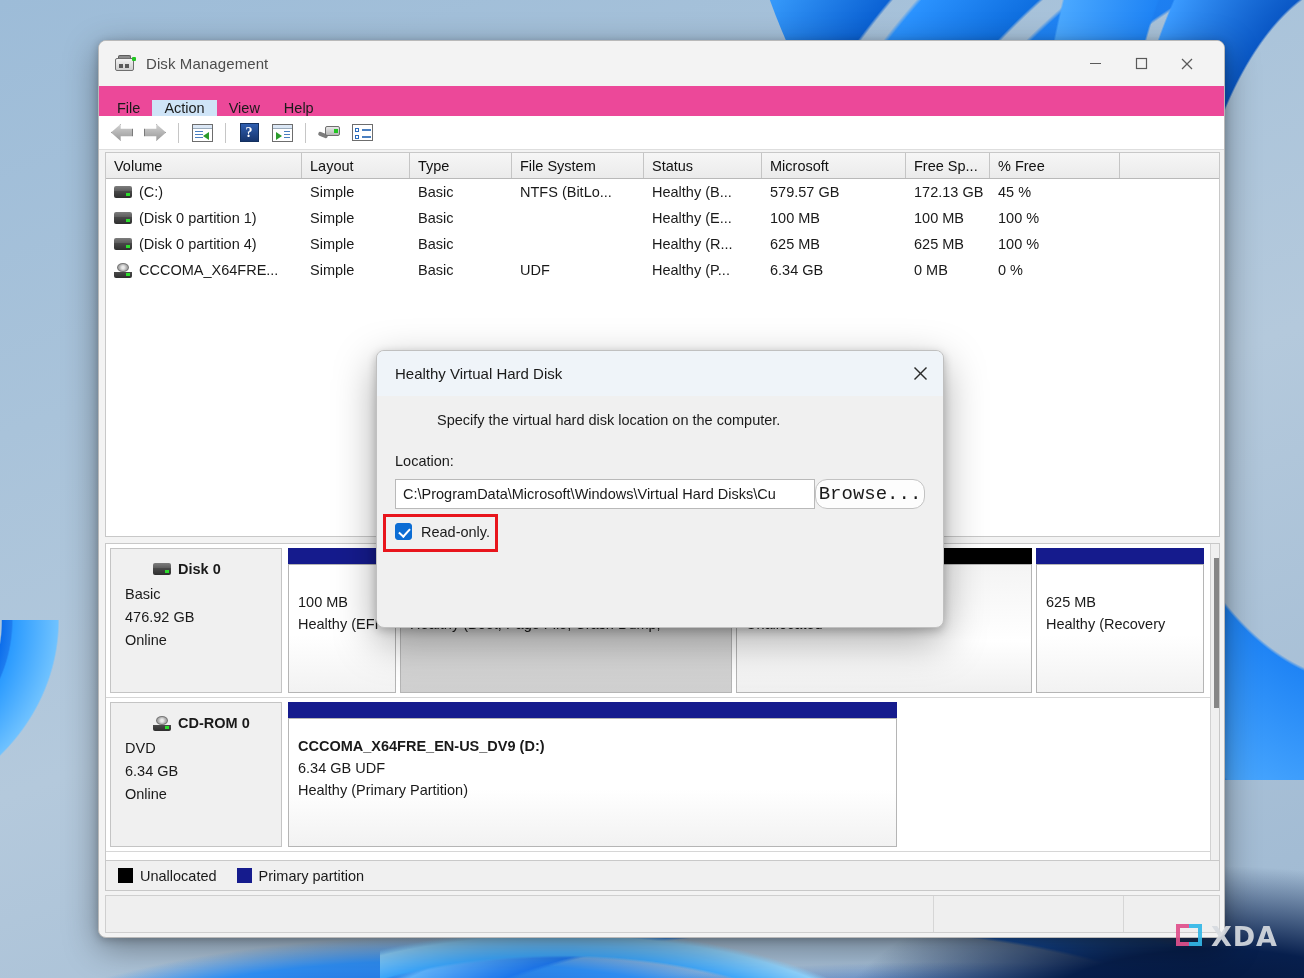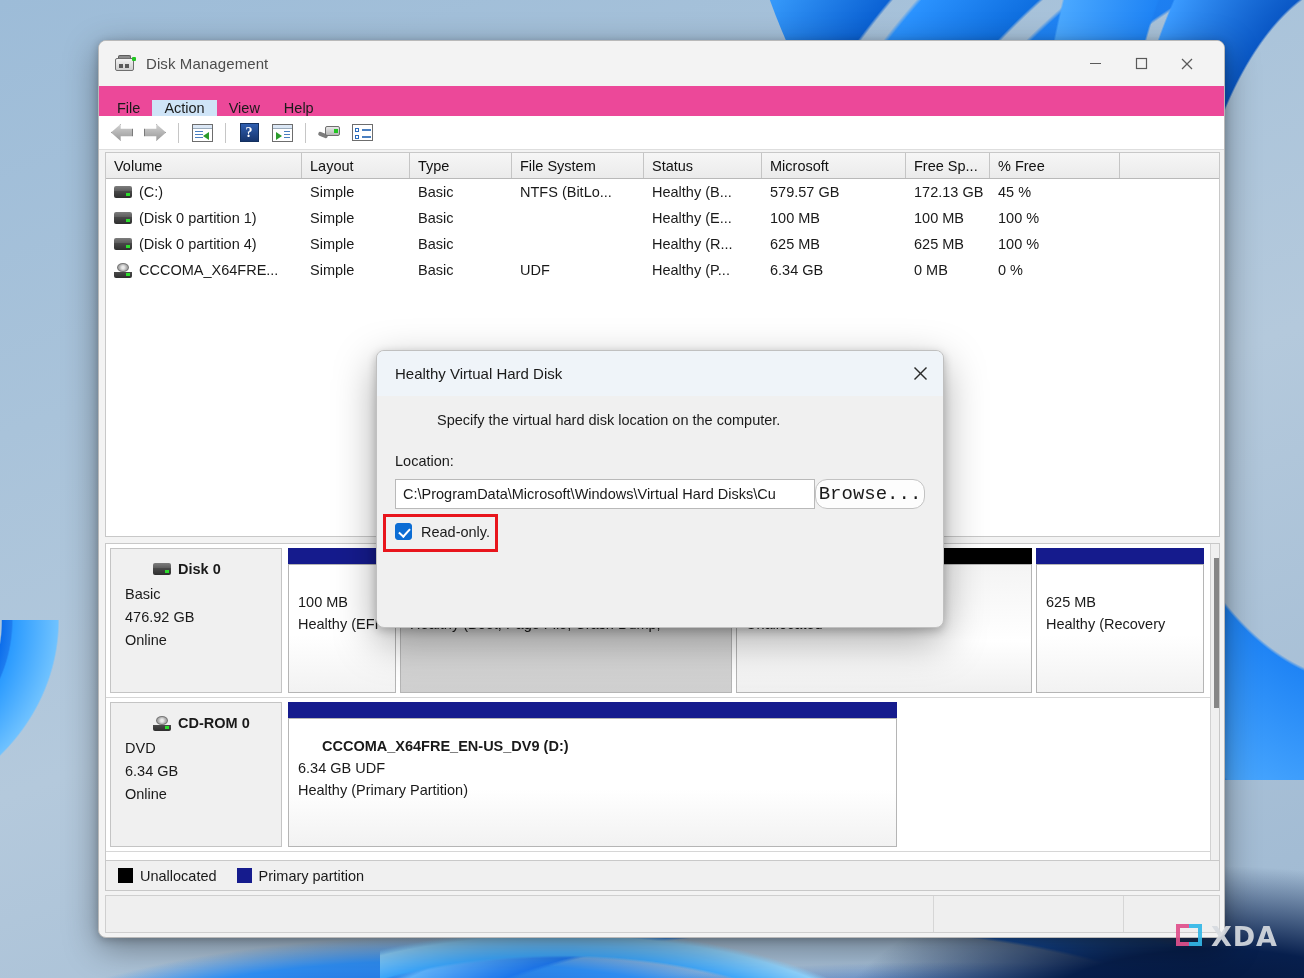--- a/index.html
+++ b/index.html
@@ -271,21 +271,21 @@
     font-size: 14.5px; color: #1a1a1a; line-height: 1.52;
     overflow: hidden; white-space: nowrap;
   }
   .part .p-body.selected {
     background: linear-gradient(180deg, #d8d8d8 0%, #dcdcdc 50%, #cfcfcf 100%);
   }
   .part .p-body.unalloc-body {
     background: linear-gradient(180deg, #f4f4f4 0%, #ffffff 60%, #efefef 100%);
   }
   .part .p-body.cd-body { padding-top: 16px; }
-  .part .p-body .strong { font-weight: 700; margin-left: 24px; }
+  .part .p-body .strong { font-weight: 700; }
 
   
   .vscroll {
     width: 18px; flex: 0 0 18px; background: #f0f0f0;
     border-left: 1px solid #d2d2d2; position: relative;
   }
   .vscroll .thumb {
     position: absolute; left: 3px; right: 3px; top: 14px; height: 150px;
     background: #878787;
   }

